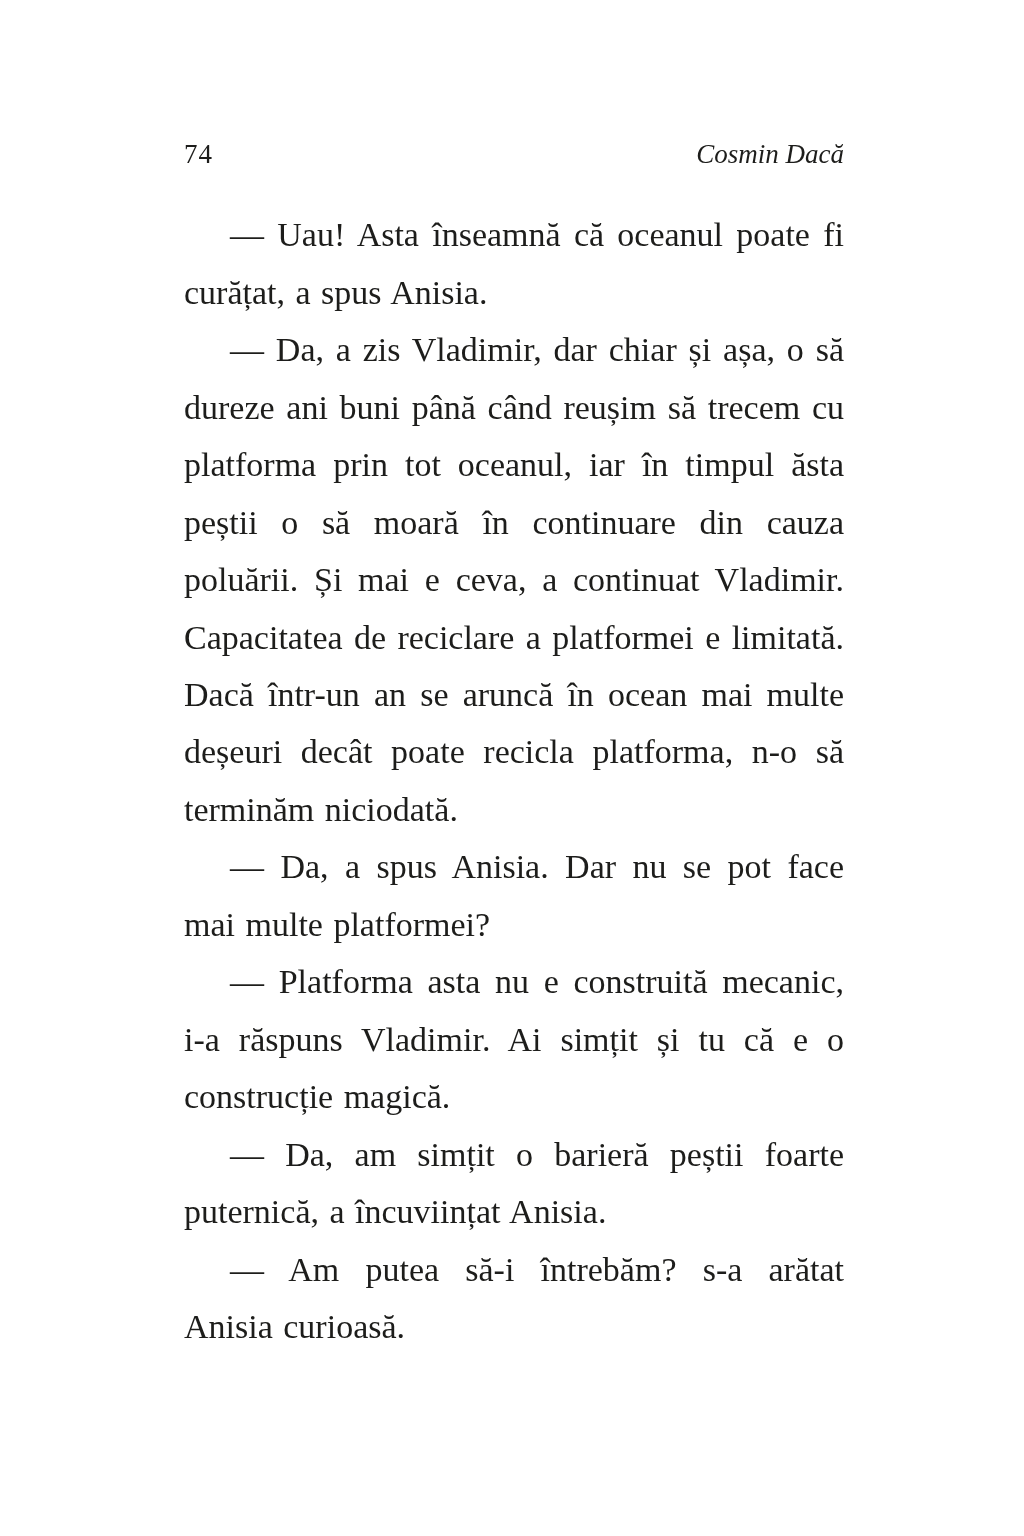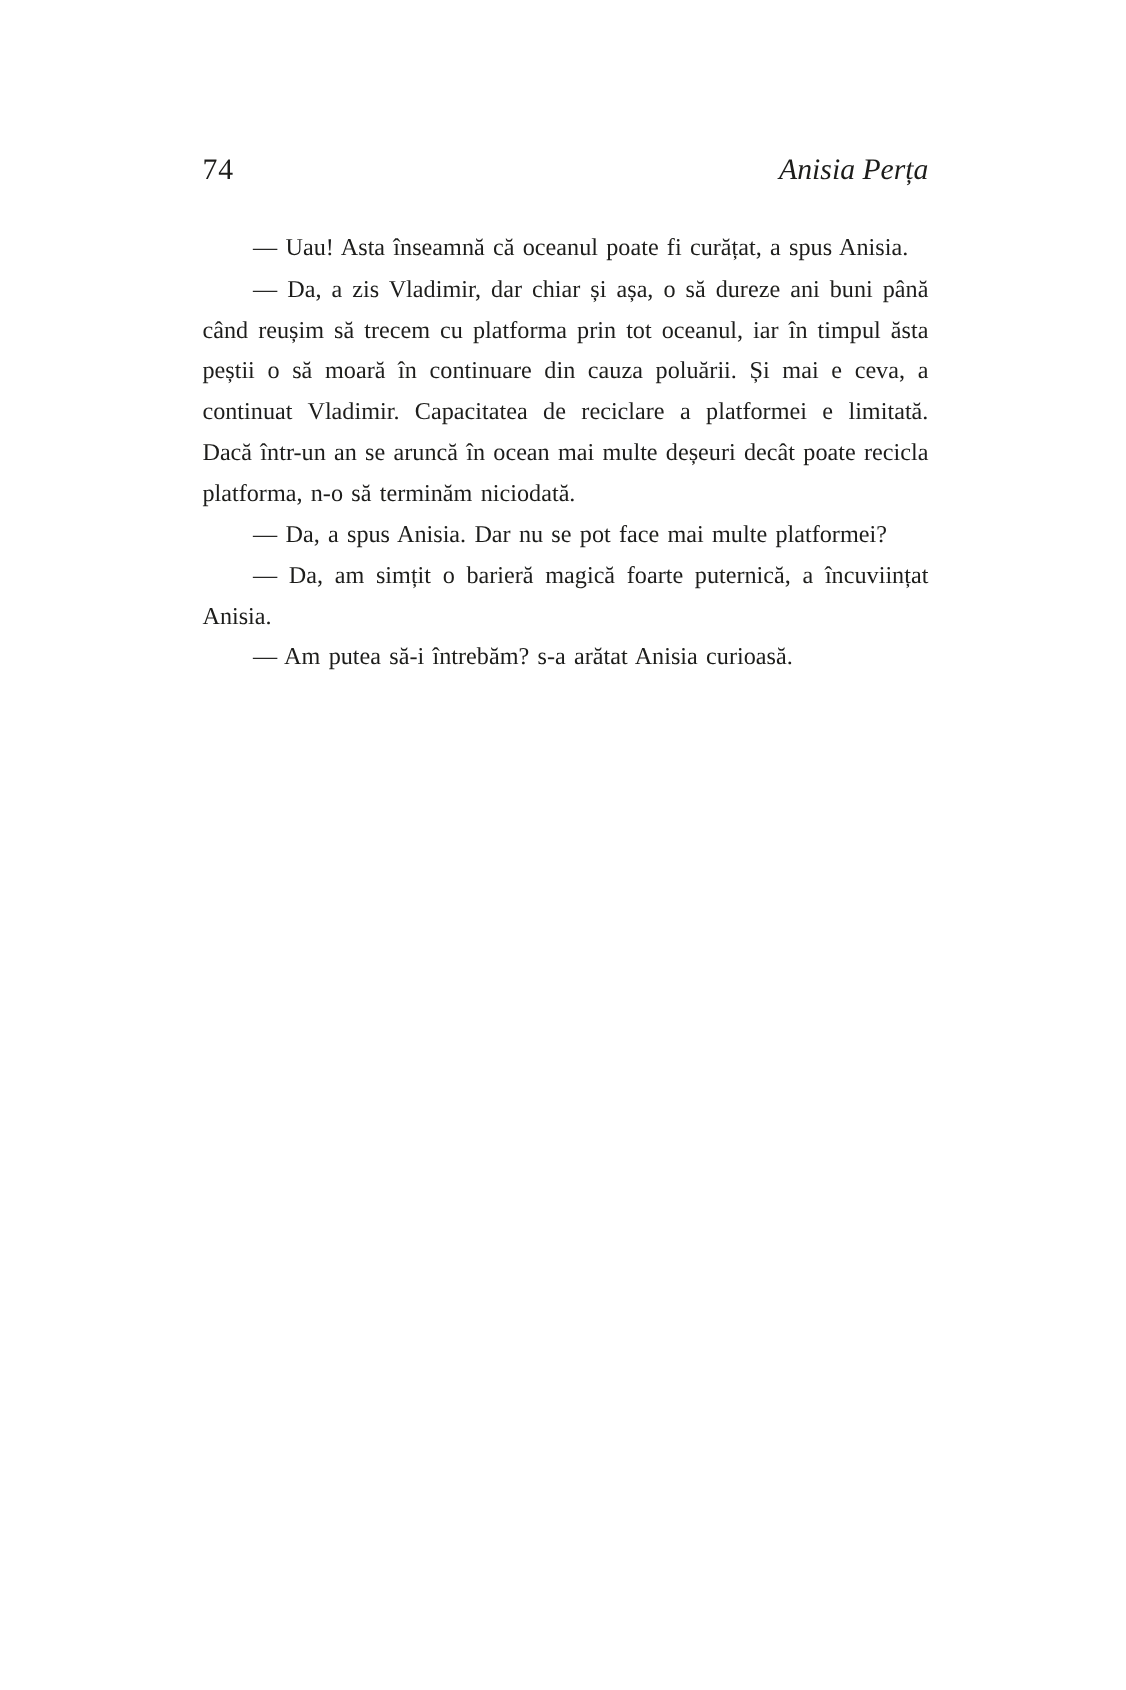--- a/index.html
+++ b/index.html
@@ -25,41 +25,42 @@
     line-height: 1.2;
   }
   .page-number {
     letter-spacing: 1px;
   }
   .running-header {
     font-style: italic;
   }
   .page-body {
     margin-top: 36px;
-    font-size: 22px;
+    font-size: 34px;
     line-height: 1.69;
     text-align: justify;
     word-spacing: 2px;
   }
   .para {
     text-indent: 46px;
     margin: 0;
   }
 </style>
 </head>
 <body>
 
 <div class="page">
 
   <header class="page-header">
     <span class="page-number">74</span>
-    <span class="running-header">Anisia Perța</span>
+    <span class="running-header">Cosmin Dacă</span>
   </header>
 
   <main class="page-body">
     <p class="para">— Uau! Asta înseamnă că oceanul poate fi curățat, a spus Anisia.</p>
     <p class="para">— Da, a zis Vladimir, dar chiar și așa, o să dureze ani buni până când reușim să trecem cu platforma prin tot oceanul, iar în timpul ăsta peștii o să moară în continuare din cauza poluării. Și mai e ceva, a continuat Vladimir. Capacitatea de reciclare a platformei e limitată. Dacă într-un an se aruncă în ocean mai multe deșeuri decât poate recicla platforma, n-o să terminăm niciodată.</p>
     <p class="para">— Da, a spus Anisia. Dar nu se pot face mai multe platformei?</p>
-    <p class="para">— Da, am simțit o barieră magică foarte puternică, a încuviințat Anisia.</p>
+    <p class="para">— Platforma asta nu e construită mecanic, i-a răspuns Vladimir. Ai simțit și tu că e o construcție magică.</p>
+    <p class="para">— Da, am simțit o barieră peștii foarte puternică, a încuviințat Anisia.</p>
     <p class="para">— Am putea să-i întrebăm? s-a arătat Anisia curioasă.</p>
   </main>
 
 </div>
 
 </body></html>

